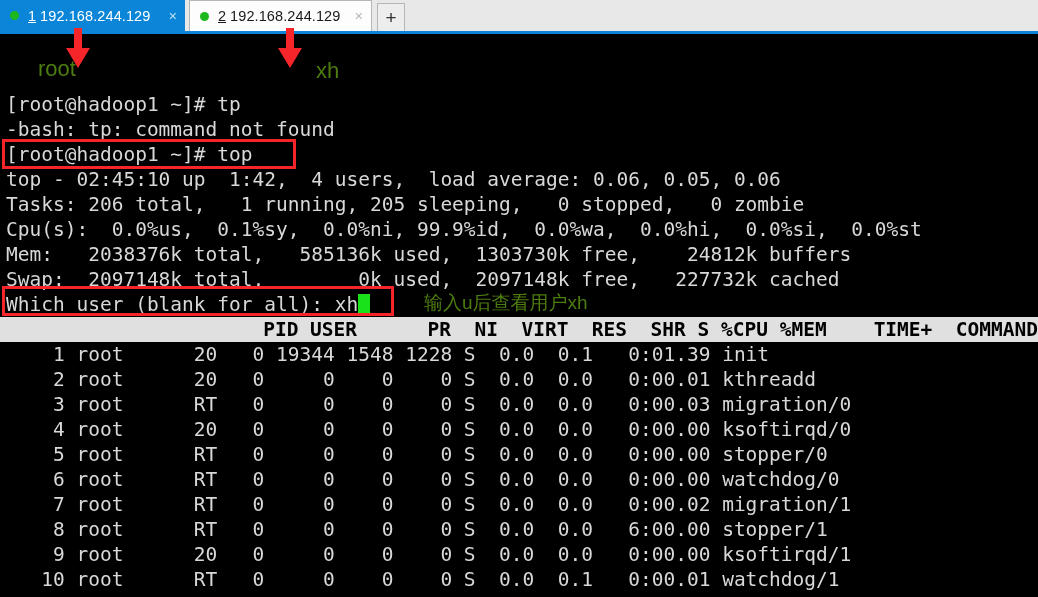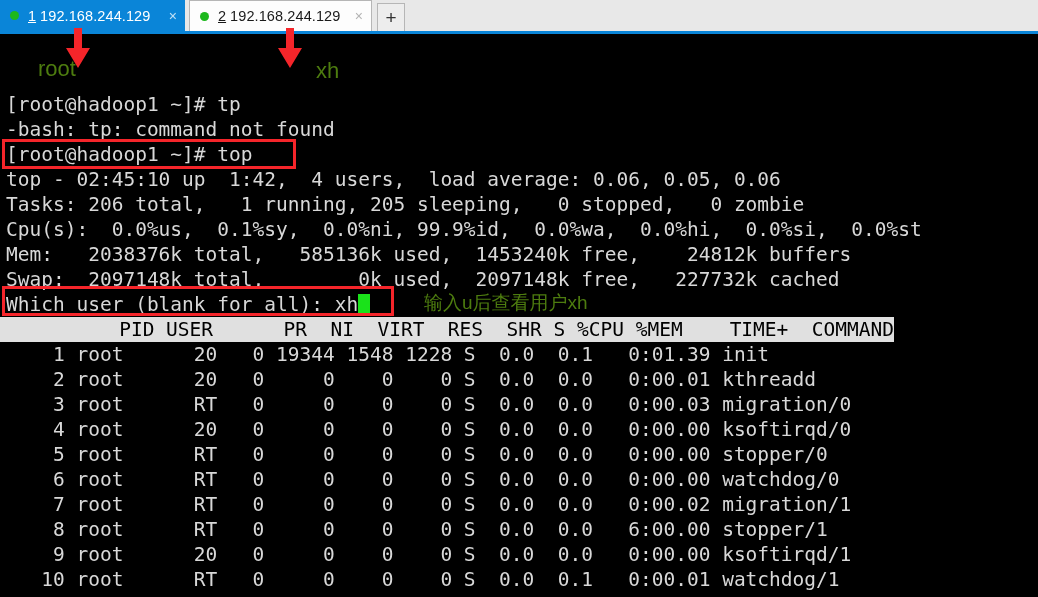--- a/index.html
+++ b/index.html
@@ -107,28 +107,29 @@
     text-align: right;
   }
   .tline {
     position: absolute;
     left: 6px;
     white-space: pre;
   }
   .hdrline {
     position: absolute;
     left: 0;
-    width: 894px;
+    width: 1038px;
     background: #e0e0e0;
     color: #000000;
     white-space: pre;
     padding-left: 6px;
     box-sizing: border-box;
     height: 25px;
     line-height: 25px;
+    font-weight: bold;
   }
   .cursor-block {
     display: inline-block;
     width: 12px;
     height: 21px;
     background: #1ae21a;
     vertical-align: -4px;
   }
 
   
@@ -177,21 +178,21 @@
 </div>
 
 <div id="terminal">
 
   <div class="tline" style="top:58px;">[root@hadoop1 ~]# tp</div>
   <div class="tline" style="top:83px;">-bash: tp: command not found</div>
   <div class="tline" style="top:108px;">[root@hadoop1 ~]# top</div>
   <div class="tline" style="top:133px;">top - 02:45:10 up  1:42,  4 users,  load average: 0.06, 0.05, 0.06</div>
   <div class="tline" style="top:158px;">Tasks: 206 total,   1 running, 205 sleeping,   0 stopped,   0 zombie</div>
   <div class="tline" style="top:183px;">Cpu(s):  0.0%us,  0.1%sy,  0.0%ni, 99.9%id,  0.0%wa,  0.0%hi,  0.0%si,  0.0%st</div>
-  <div class="tline" style="top:208px;">Mem:   2038376k total,   585136k used,  1453240k free,    24812k buffers</div>
+  <div class="tline" style="top:208px;">Mem:   2038376k total,   585136k used,  1303730k free,    24812k buffers</div>
   <div class="tline" style="top:233px;">Swap:  2097148k total,        0k used,  2097148k free,   227732k cached</div>
 
   <div class="tline" style="top:258px;"><span>Which user (blank for all): </span><span>xh</span><span class="cursor-block"></span></div>
 
   <div class="hdrline" style="top:283px;">  PID USER      PR  NI  VIRT  RES  SHR S %CPU %MEM    TIME+  COMMAND</div>
 
   <div class="tline" style="top:308px;">    1 root      20   0 19344 1548 1228 S  0.0  0.1   0:01.39 init</div>
   <div class="tline" style="top:333px;">    2 root      20   0     0    0    0 S  0.0  0.0   0:00.01 kthreadd</div>
   <div class="tline" style="top:358px;">    3 root      RT   0     0    0    0 S  0.0  0.0   0:00.03 migration/0</div>
   <div class="tline" style="top:383px;">    4 root      20   0     0    0    0 S  0.0  0.0   0:00.00 ksoftirqd/0</div>

